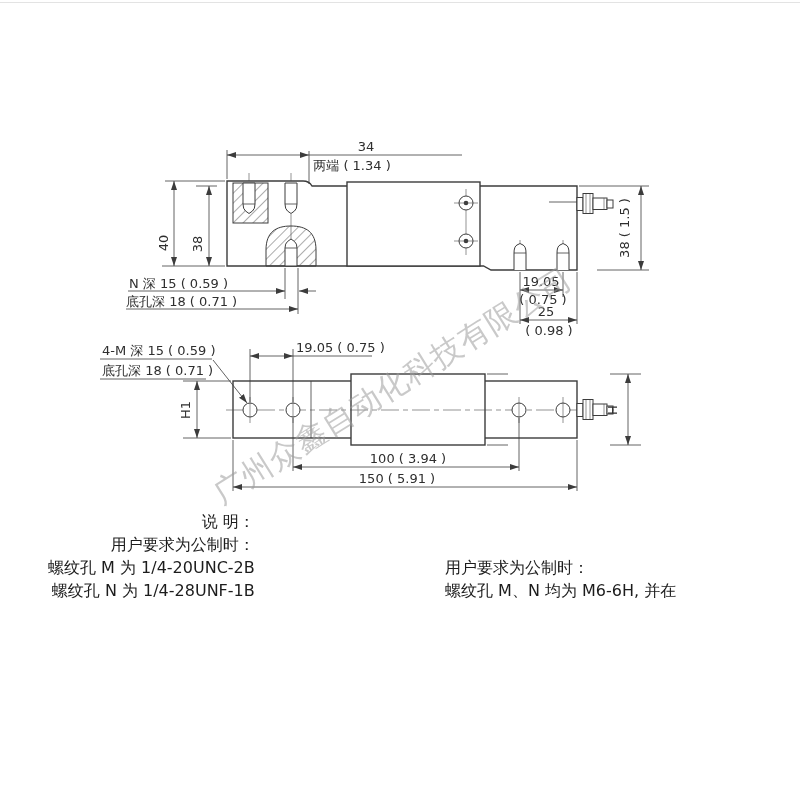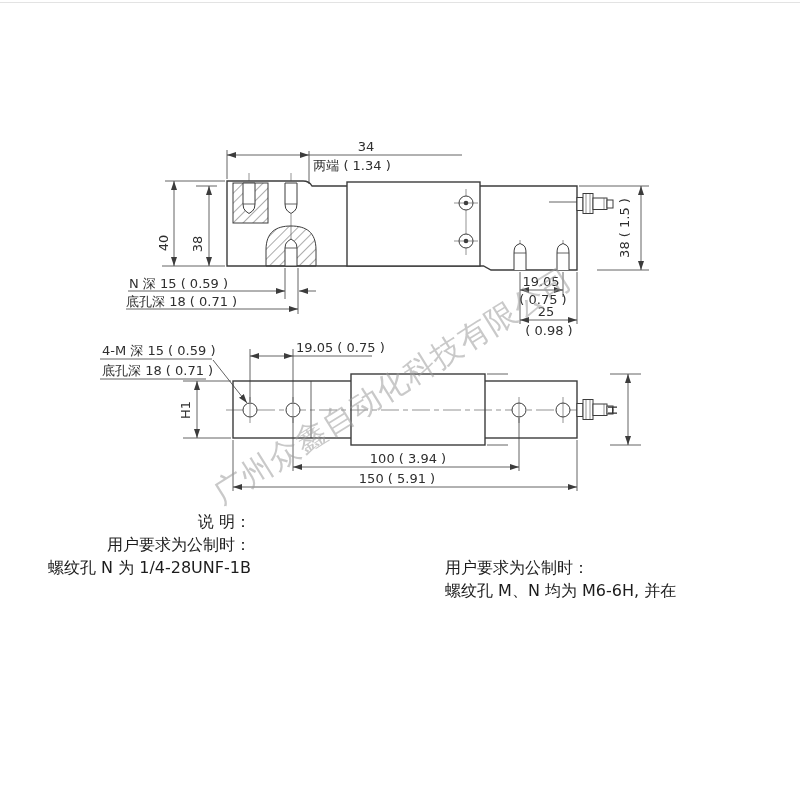--- a/index.html
+++ b/index.html
@@ -192,19 +192,20 @@
         <text x="397" y="483" text-anchor="middle">150 ( 5.91 )</text>
       </g>
     </g>
   </svg>
 
   <div id="watermark">广州众鑫自动化科技有限公司</div>
 
   <div id="notes-left" class="notes">
     <div>说 明：</div>
     <div>用户要求为公制时：</div>
+    <div>螺纹孔 M 为 1/4-20UNC-2B</div>
     <div>螺纹孔 N 为 1/4-28UNF-1B</div>
   </div>
   <div id="notes-right" class="notes">
     <div>用户要求为公制时：</div>
     <div>螺纹孔 M、N 均为 M6-6H, 并在</div>
   </div>
 </div>
 
 </body></html>

